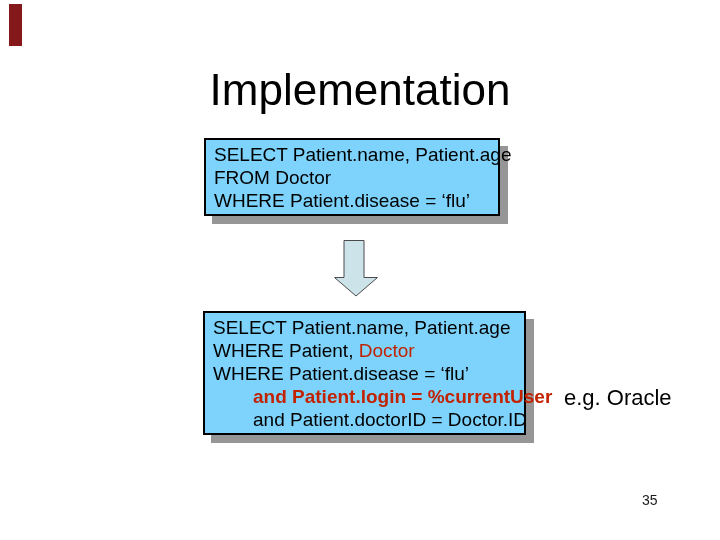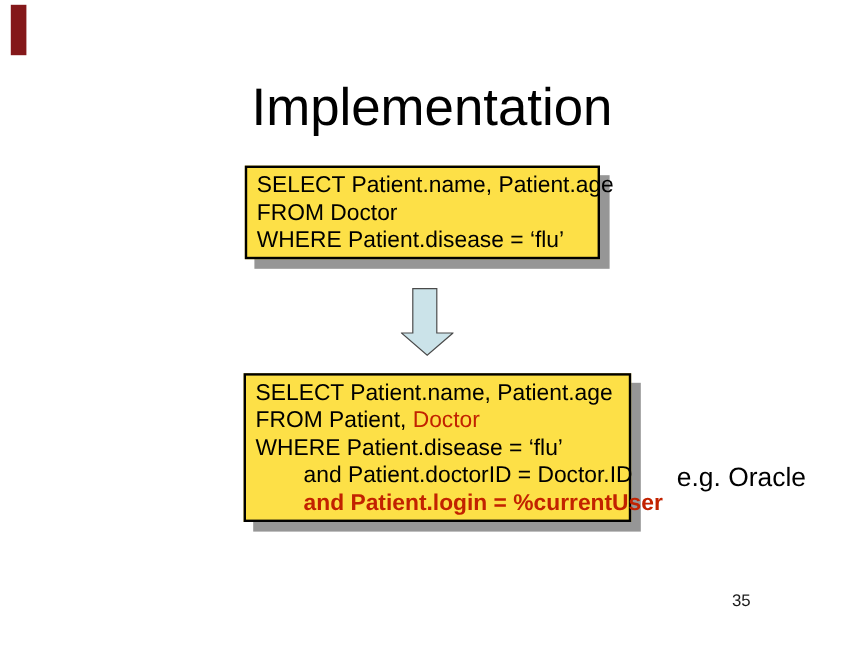--- a/index.html
+++ b/index.html
@@ -31,21 +31,21 @@
     width: 720px;
     text-align: center;
     font-size: 44px;
     line-height: 52px;
     color: #000000;
     letter-spacing: 0px;
   }
   .sql-box {
     position: absolute;
     box-sizing: border-box;
-    background: #fde047;
+    background: #7dd3fc;
     border: 2px solid #000000;
     box-shadow: 8px 8px 0 0 #969696;
     font-size: 19px;
     line-height: 23px;
     color: #000000;
     padding: 3px 8px 0 8px;
   }
   .sql-box-original {
     left: 204px;
     top: 138px;
@@ -83,21 +83,21 @@
     position: absolute;
     left: 564px;
     top: 385px;
     font-size: 22px;
     line-height: 26px;
     color: #000000;
     white-space: pre;
   }
   .page-number {
     position: absolute;
-    left: 610px;
+    left: 642px;
     top: 492px;
     font-size: 14px;
     line-height: 16px;
     color: #1a1a1a;
   }
 </style>
 </head>
 <body>
 
 <div class="slide">
@@ -111,23 +111,23 @@
     <div class="sql-line">FROM Doctor</div>
     <div class="sql-line">WHERE Patient.disease = ‘flu’</div>
   </div>
 
   <svg class="down-arrow" viewBox="0 0 44 57" xmlns="http://www.w3.org/2000/svg">
     <polygon points="10,0.5 30,0.5 30,37.5 43.5,37.5 22,56 0.5,37.5 10,37.5" fill="#CBE3E9" stroke="#4a4a4a" stroke-width="1"></polygon>
   </svg>
 
   <div class="sql-box sql-box-rewritten">
     <div class="sql-line">SELECT Patient.name, Patient.age</div>
-    <div class="sql-line"><span>FROM Patient, </span><span class="red-text">Doctor</span></div>
+    <div class="sql-line"><span>WHERE Patient, </span><span class="red-text">Doctor</span></div>
     <div class="sql-line">WHERE Patient.disease = ‘flu’</div>
+    <div class="sql-line indented red-bold">and Patient.login = %currentUser</div>
     <div class="sql-line indented">and Patient.doctorID = Doctor.ID</div>
-    <div class="sql-line indented red-bold">and Patient.login = %currentUser</div>
   </div>
 
   <div class="side-note">e.g. Oracle</div>
 
   <div class="page-number">35</div>
 
 </div>
 
 </body></html>

